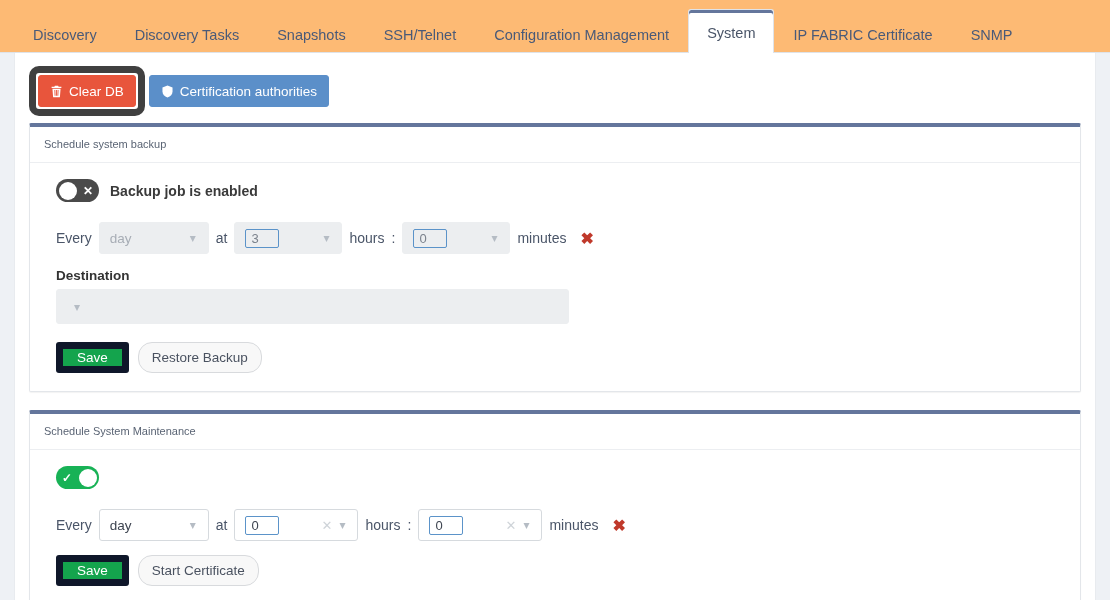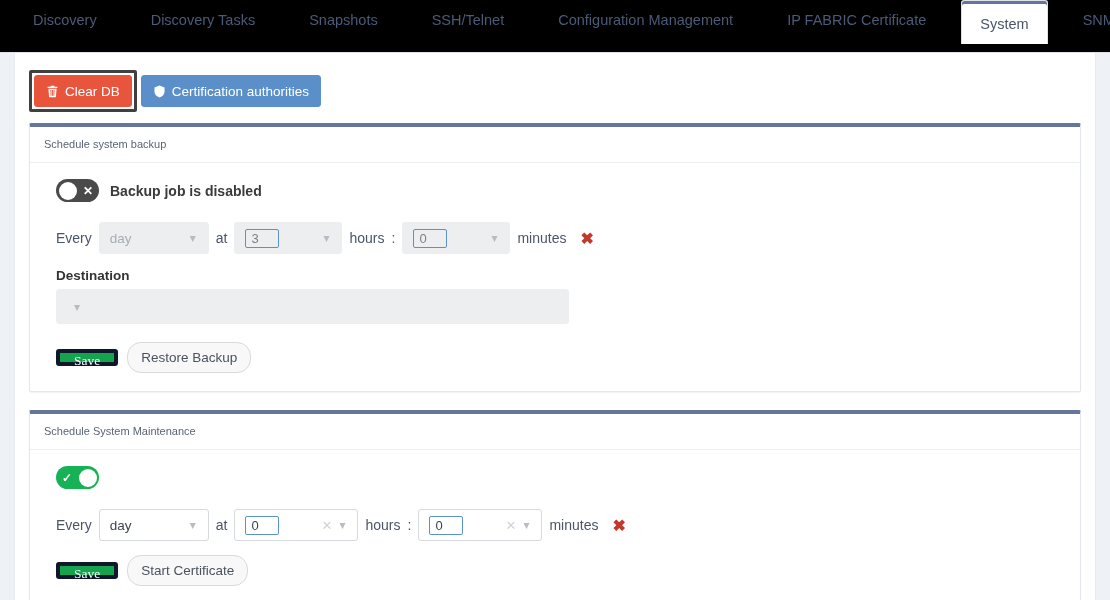--- a/index.html
+++ b/index.html
@@ -14,25 +14,24 @@
     background: #eef1f5;
     font-family: "Liberation Sans", sans-serif;
     font-size: 14px;
     color: #333;
   }
 
   
   .tabbar {
     position: relative;
     height: 53px;
-    background: #000000;
+    background: #fdba74;
     display: flex;
-    align-items: flex-start;
+    align-items: flex-end;
     padding-left: 14px;
-    gap: 16px;
   }
   .tabbar::after {
     content: "";
     position: absolute;
     left: 0; right: 0; bottom: 0;
     height: 1px;
     background: #dfe3e8;
   }
   .tab {
     position: relative;
@@ -87,22 +86,22 @@
     border: 1px solid transparent;
     cursor: pointer;
     font-family: inherit;
     white-space: nowrap;
   }
   .btn-danger { background: #e8553c; border-color: #e8553c; color: #fff; }
   .btn-info   { background: #5b8fc9; border-color: #5b8fc9; color: #fff; }
 
   .hl-wrap {
     display: inline-block;
-    border: 3px solid #404040;
-    border-radius: 2px;
+    border: 7px solid #404040;
+    border-radius: 10px;
     padding: 2px;
     margin-right: 4px;
     line-height: 0;
   }
 
   .ico { display: inline-block; width: 13px; height: 13px; flex: 0 0 auto; }
   .ico svg { display: block; width: 13px; height: 13px; }
 
   
   .panel {
@@ -192,41 +191,41 @@
   .del-x { color: #c0392b; font-size: 16px; font-weight: bold; cursor: pointer; margin-left: 7px; }
 
   .dest-block { margin-bottom: 18px; }
   .dest-label { margin-bottom: 6px; }
   .sel-dest { width: 513px; height: 35px; }
 
   
   .actions { display: flex; gap: 9px; align-items: center; margin-top: 4px; }
   .btn-save {
     background: #14a44d; border-color: #14a44d; color: #fff;
-    height: 17px; padding: 0 14px; font-size: 13.5px;
-    border-radius: 3px; border: 4px solid #0f172a; cursor: pointer;
-    font-family: Liberation Serif, serif;
+    height: 31px; padding: 0 14px; font-size: 13.5px;
+    border-radius: 3px; border: 7px solid #0f172a; cursor: pointer;
+    font-family: Liberation Sans, sans-serif;
   }
   .btn-plain {
     background: #f8f8f8; border: 1px solid #d8dadd; color: #4a5260;
     height: 31px; padding: 0 13px; font-size: 13.5px;
     border-radius: 14px; cursor: pointer; font-family: inherit;
   }
 </style>
 </head>
 <body>
 
 <div class="tabbar">
   <div class="tab">Discovery</div>
   <div class="tab">Discovery Tasks</div>
   <div class="tab">Snapshots</div>
   <div class="tab">SSH/Telnet</div>
   <div class="tab">Configuration Management</div>
+  <div class="tab active">System</div>
   <div class="tab">IP FABRIC Certificate</div>
-  <div class="tab active">System</div>
   <div class="tab">SNMP</div>
 </div>
 
 <div class="page">
 
   <div class="toolbar">
     <span class="hl-wrap">
       <button class="btn btn-danger">
         <span class="ico">
           <svg viewBox="0 0 16 16" fill="#ffffff" aria-hidden="true">
@@ -248,21 +247,21 @@
 
   <div class="panel">
     <div class="panel-heading">Schedule system backup</div>
     <div class="panel-body">
 
       <div class="toggle-row">
         <div class="switch off">
           <span class="knob"></span>
           <span class="mark">✕</span>
         </div>
-        <span class="toggle-label">Backup job is disabled</span>
+        <span class="toggle-label">Backup job is enabled</span>
       </div>
 
       <div class="form-row">
         <span class="lbl">Every</span>
 
         <div class="select disabled sel-day-dis">
           <span class="val">day</span>
           <span class="caret">▾</span>
         </div>
 

